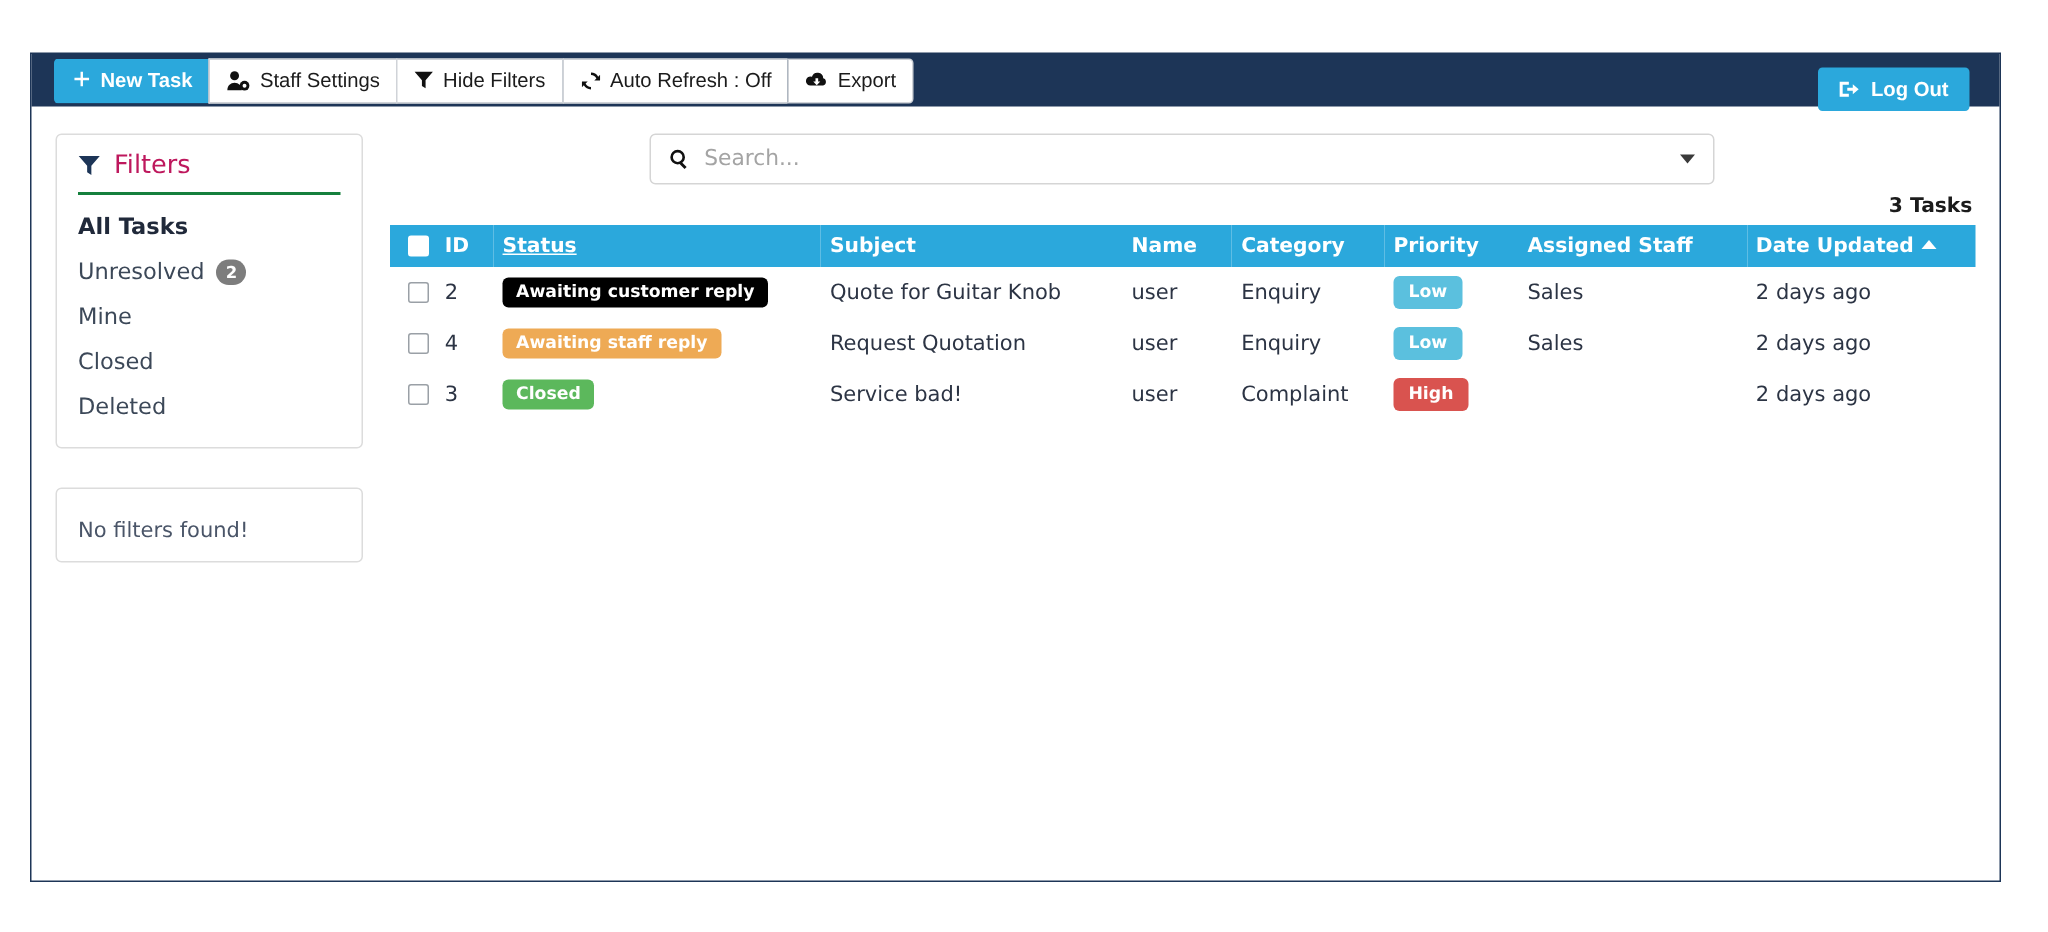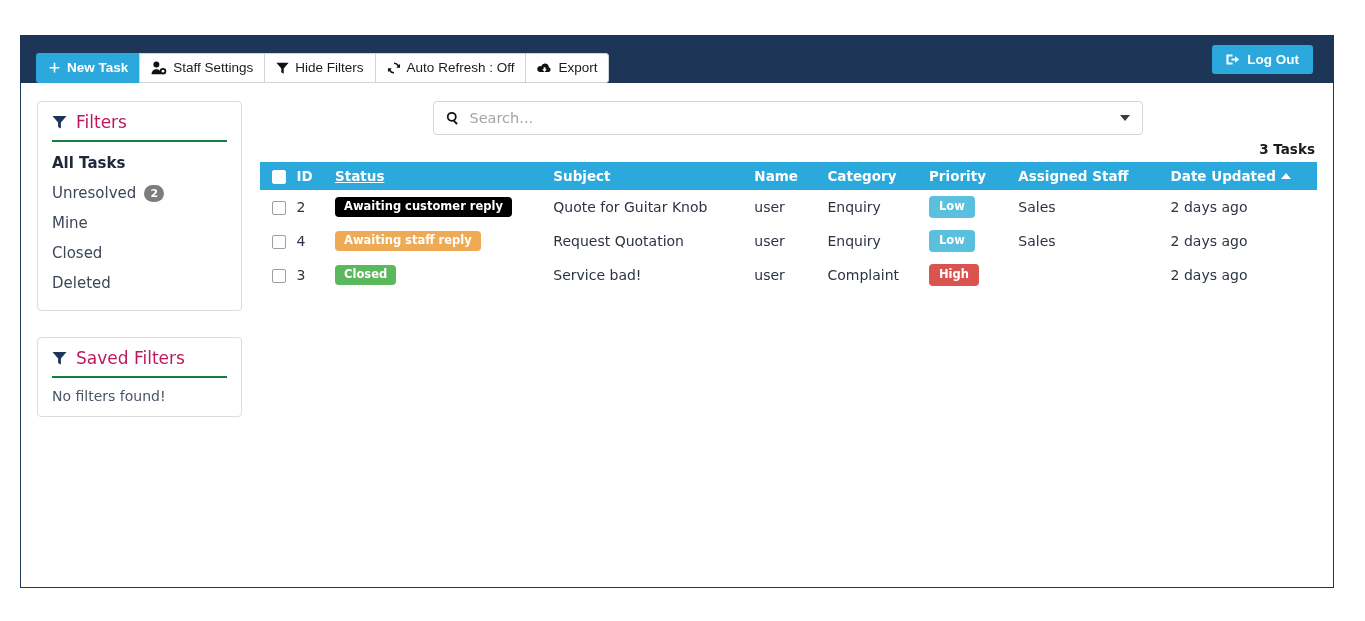--- a/index.html
+++ b/index.html
@@ -16,24 +16,24 @@
     position: absolute;
     left: 20px; top: 35px;
     width: 1314px; height: 553px;
     border: 1px solid #1d3557;
     background: #ffffff;
   }
 
   
   .toolbar {
     position: relative;
-    height: 47px;
+    height: 35px;
     background: #1d3557;
     display: flex;
-    align-items: flex-end;
+    align-items: center;
     padding: 0 15px;
   }
   .btn-group { display: flex; align-items: stretch; }
   .tbtn {
     display: flex; align-items: center; gap: 6px;
     height: 30px;
     padding: 0 11px;
     background: #ffffff;
     color: #1b1b1b;
     font-size: 13.5px;
@@ -326,28 +326,20 @@
           <li>
             <span>Closed</span>
           </li>
           <li>
             <span>Deleted</span>
           </li>
         </ul>
       </div>
 
       <div class="panel">
-        <div class="panel-head">
-          <span class="ico">
-            <svg width="15" height="15" viewBox="0 0 16 16">
-                <path d="M0.5 1h15l-6 7v6.5l-3-1.8V8z"></path>
-              </svg>
-          </span>
-          <span>Saved Filters</span>
-        </div>
         <div class="empty-note">No filters found!</div>
       </div>
     </div>
 
     <div class="main">
 
       <div class="search-row">
         <div class="search-box">
           <span class="ico">
             <svg width="14" height="14" viewBox="0 0 16 16">

